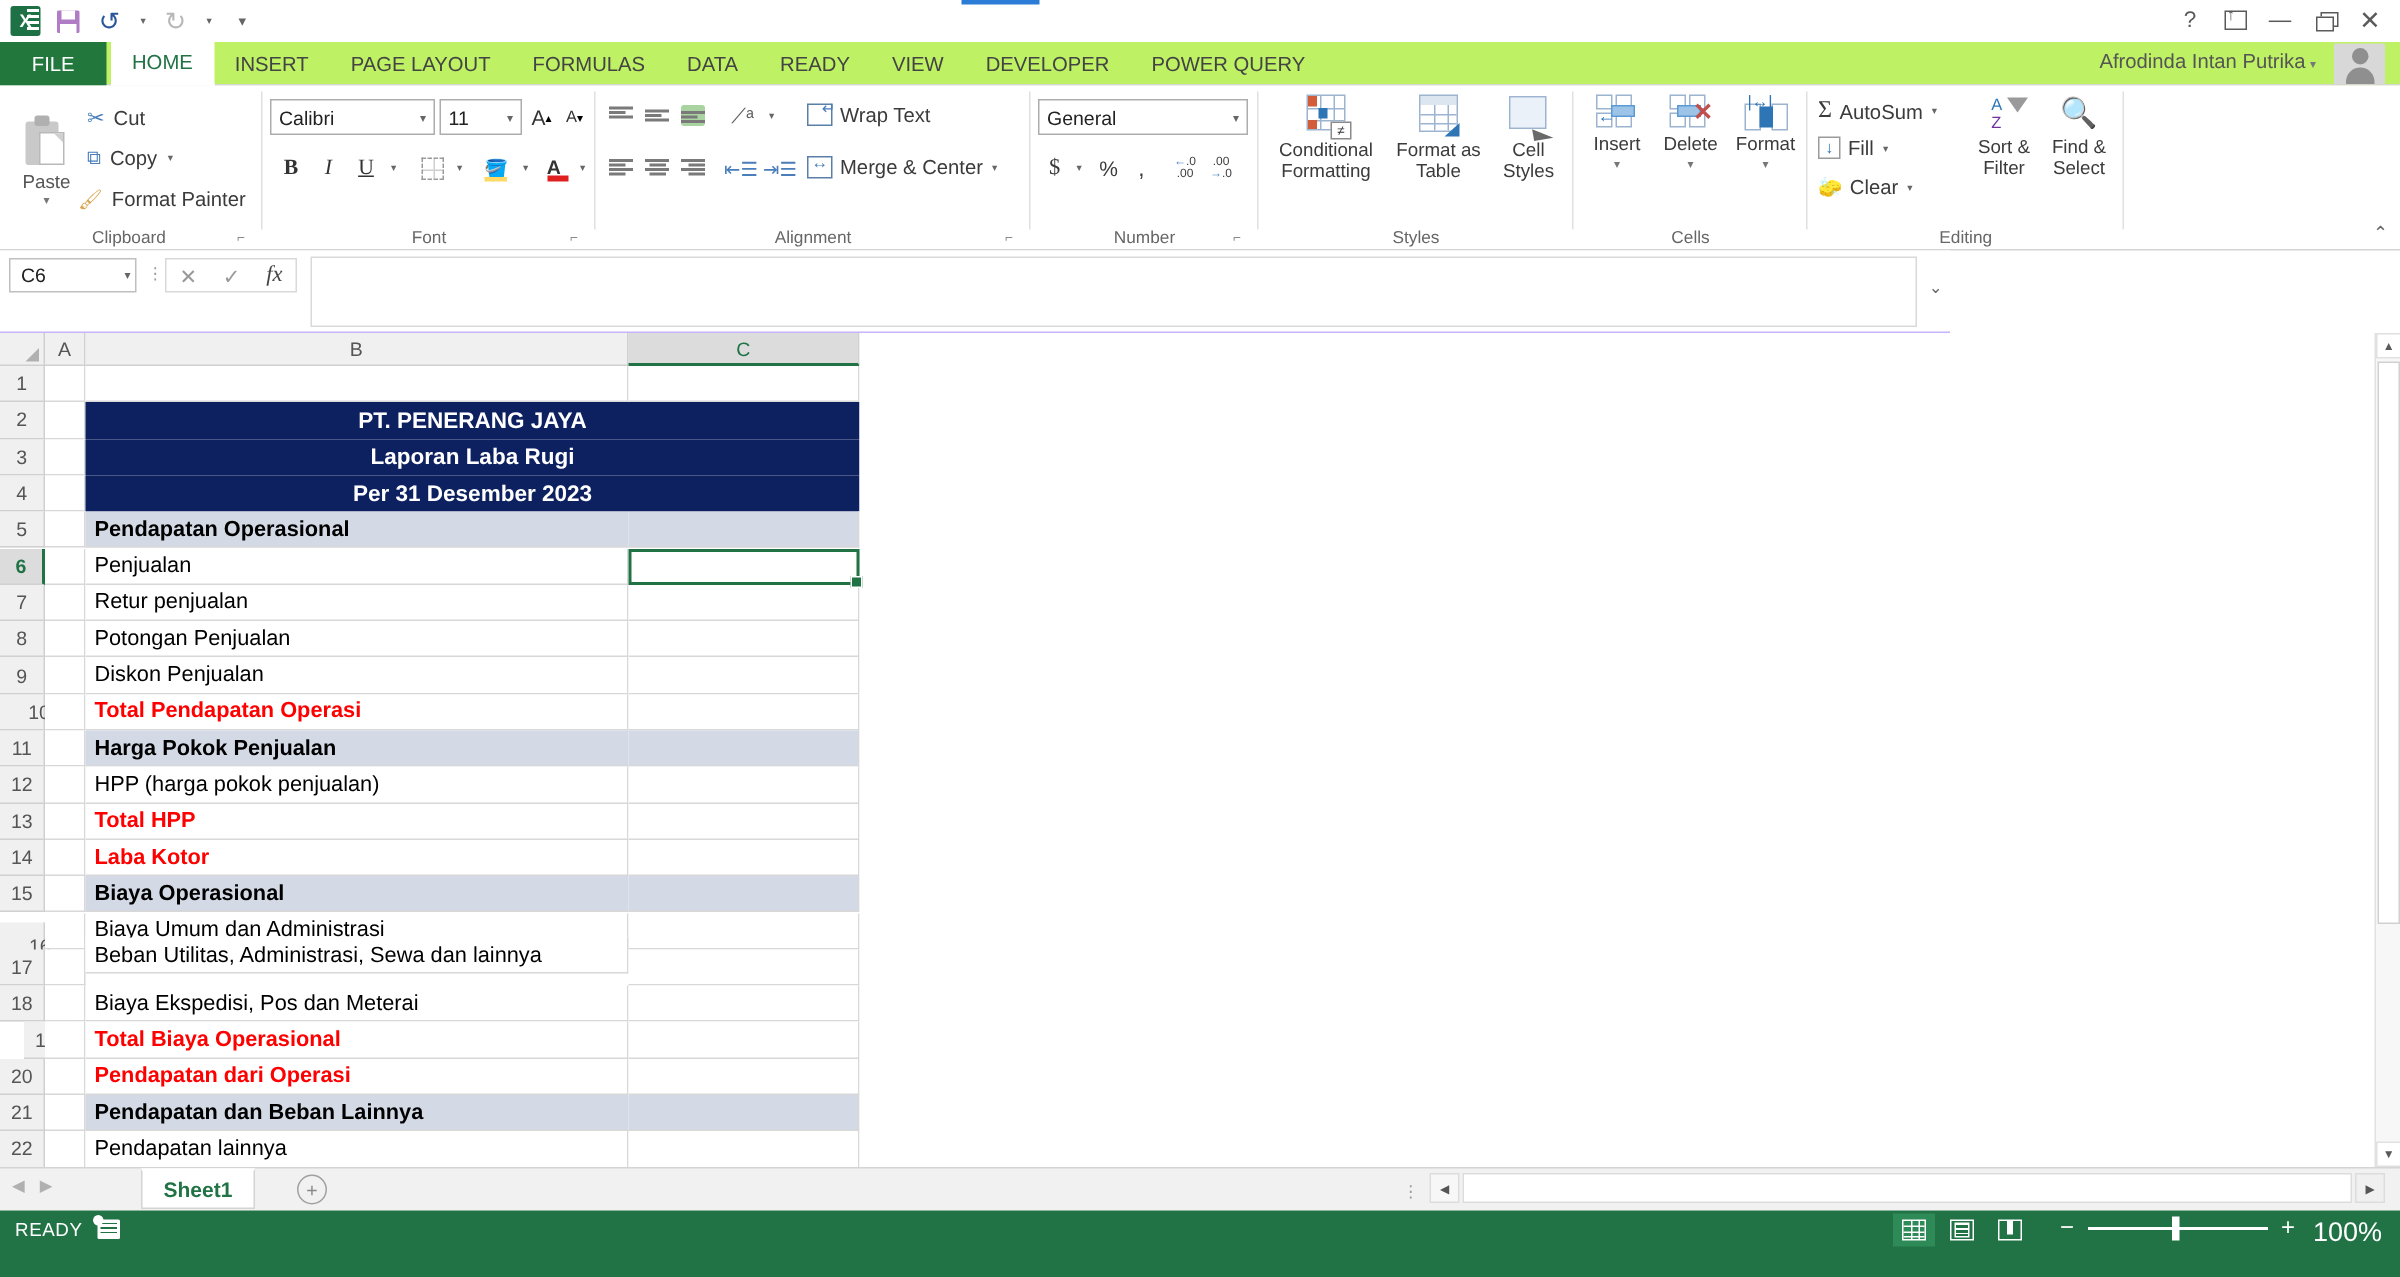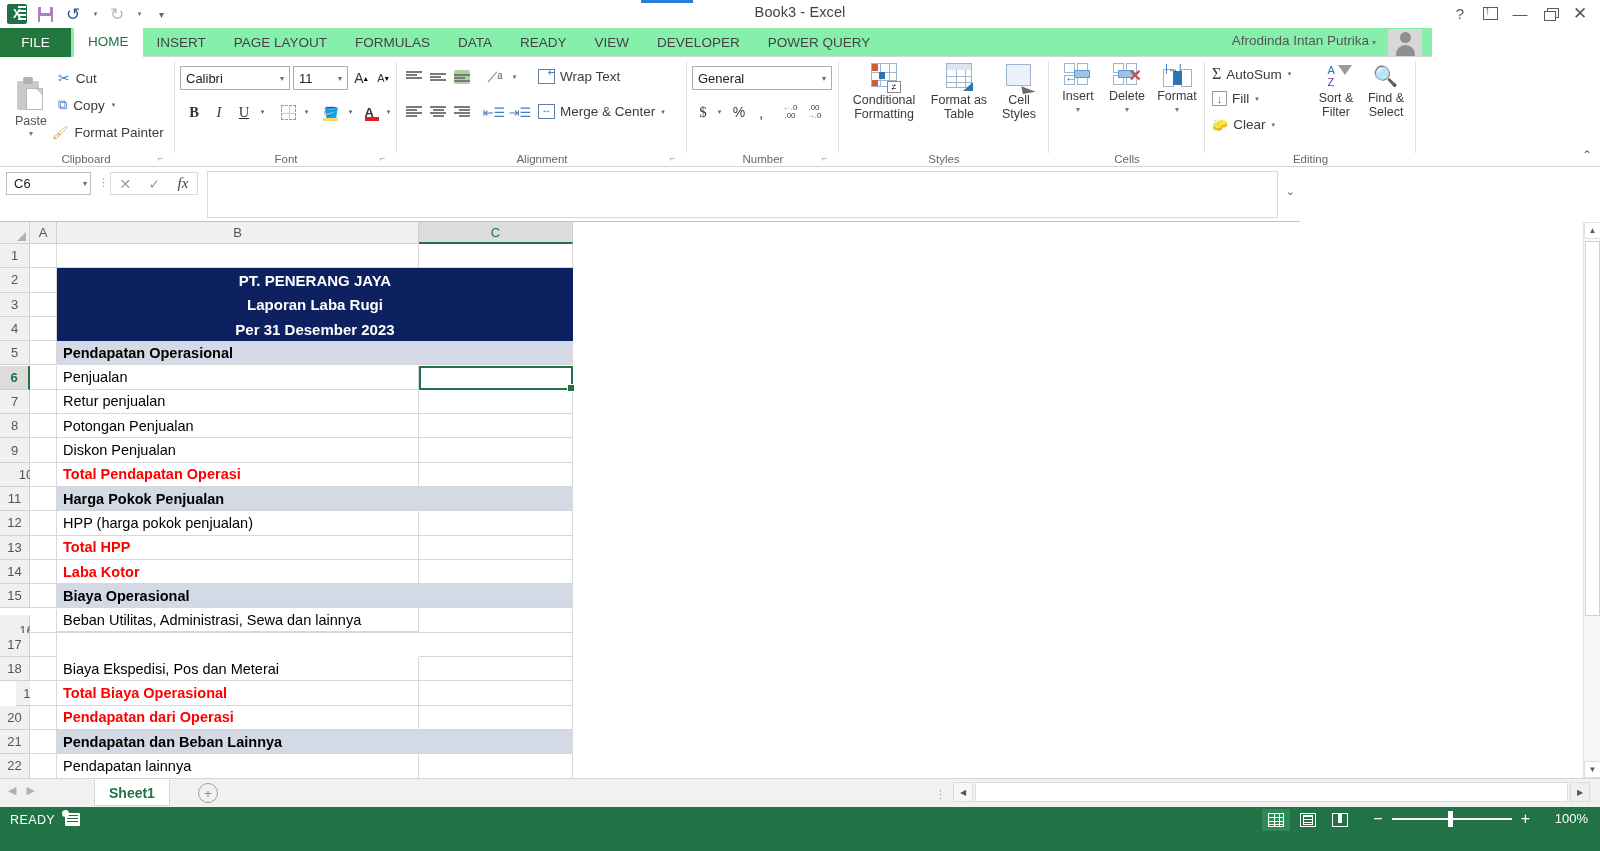--- a/index.html
+++ b/index.html
@@ -69,22 +69,22 @@
   .restore-ico::before {
     content: ""; position: absolute; left: 3px; top: 0; width: 10px; height: 8px; border: 1.4px solid #5a5a5a;
   }
   .restore-ico::after {
     content: ""; position: absolute; left: 0; top: 3px; width: 10px; height: 8px;
     border: 1.4px solid #5a5a5a; background: #fff;
   }
 
   
   .tabbar {
-    position: absolute; top: 28px; left: 0; width: 1432px; height: 29px;
-    background: #86efac; border-bottom: 1px solid #d4d4d4;
+    position: absolute; top: 28px; left: 0; width: 1600px; height: 29px;
+    background: #bef264; border-bottom: 1px solid #d4d4d4;
   }
   .tab-file {
     position: absolute; left: 0; top: 0; width: 71px; height: 29px;
     background: #21773c; color: #fff; display: flex; align-items: center; justify-content: center;
     font-size: 13.5px; cursor: pointer;
   }
   .tabs { position: absolute; left: 74px; top: 0; display: flex; height: 29px; align-items: stretch; }
   .tab {
     padding: 0 14px; display: flex; align-items: center; font-size: 13.5px; color: #444; cursor: pointer;
     white-space: nowrap;
@@ -415,21 +415,21 @@
     background: repeating-linear-gradient(#fff 0 1px, transparent 1px 3px);
   }
   .v-ico.pagebreak { position: relative; }
   .v-ico.pagebreak::after {
     content: ""; position: absolute; left: 5px; top: 0; width: 4px; height: 9px; background: #fff;
   }
   .zoom-ctl { position: absolute; right: 70px; top: 4px; display: flex; align-items: center; gap: 9px; }
   .zoom-minus, .zoom-plus { font-size: 16px; cursor: pointer; line-height: 16px; }
   .zoom-track { width: 120px; height: 2px; background: #fff; position: relative; cursor: pointer; }
   .zoom-thumb { position: absolute; left: 56px; top: -7px; width: 5px; height: 16px; background: #fff; }
-  .zoom-pct { position: absolute; right: 12px; top: 4px; font-size: 13px; }
+  .zoom-pct { position: absolute; right: 12px; top: 4px; font-size: 18px; }
 </style>
 </head>
 <body>
 
 <div class="app">
 
   <div class="titlebar">
     <div class="active-tab-strip"></div>
     <div class="qat">
       <div class="qat-item">
@@ -450,21 +450,20 @@
       <div class="qat-item">
           <span class="arrow-glyph disabled">↻</span>
         </div>
       <div class="qat-item small">
           <span class="caret-tiny">▾</span>
         </div>
       <div class="qat-item">
           <span class="caret-tiny" style="font-size:10px">▾</span>
         </div>
     </div>
-    <div class="win-title">Book3 - Excel</div>
     <div class="win-ctrls">
       <div class="win-btn">?</div>
       <div class="win-btn">
           <span class="ribbon-state-box"></span>
         </div>
       <div class="win-btn">—</div>
       <div class="win-btn">
           <span class="restore-ico"></span>
         </div>
       <div class="win-btn close">✕</div>
@@ -868,21 +867,21 @@
         <div class="cell empty-a" style="left: 30px; top: 337.9px; width: 27px; height: 24.3px;"></div>
         <div class="cell total" style="left: 57px; top: 337.9px; width: 362px; height: 24.3px;">Laba Kotor</div>
         <div class="cell c-col " style="left: 419px; top: 337.9px; width: 154px; height: 24.3px;"></div>
         <div class="cell empty-a" style="left: 30px; top: 362.2px; width: 27px; height: 24.3px;"></div>
         <div class="cell section" style="left: 57px; top: 362.2px; width: 362px; height: 24.3px; border-right: none;">Biaya Operasional</div>
         <div class="cell c-col section" style="left: 419px; top: 362.2px; width: 154px; height: 24.3px;"></div>
         <div class="cell empty-a" style="left: 30px; top: 386.5px; width: 27px; height: 24.3px;"></div>
         <div class="cell " style="left: 57px; top: 386.5px; width: 362px; height: 24.3px;">Biaya Umum dan Administrasi</div>
         <div class="cell c-col " style="left: 419px; top: 386.5px; width: 154px; height: 24.3px;"></div>
         <div class="cell empty-a" style="left: 30px; top: 410.8px; width: 27px; height: 24.3px;"></div>
-        <div class="cell " style="left: 57px; top: 386px; width: 362px; height: 24.3px;">Beban Utilitas, Administrasi, Sewa dan lainnya</div>
+        <div class="cell " style="left: 57px; top: 403px; width: 362px; height: 24.3px;">Beban Utilitas, Administrasi, Sewa dan lainnya</div>
         <div class="cell c-col " style="left: 419px; top: 410.8px; width: 154px; height: 24.3px;"></div>
         <div class="cell empty-a" style="left: 30px; top: 435.1px; width: 27px; height: 24.3px;"></div>
         <div class="cell " style="left: 57px; top: 435.1px; width: 362px; height: 24.3px;">Biaya Ekspedisi, Pos dan Meterai</div>
         <div class="cell c-col " style="left: 419px; top: 435.1px; width: 154px; height: 24.3px;"></div>
         <div class="cell empty-a" style="left: 30px; top: 459.4px; width: 27px; height: 24.3px;"></div>
         <div class="cell total" style="left: 57px; top: 459.4px; width: 362px; height: 24.3px;">Total Biaya Operasional</div>
         <div class="cell c-col " style="left: 419px; top: 459.4px; width: 154px; height: 24.3px;"></div>
         <div class="cell empty-a" style="left: 30px; top: 483.7px; width: 27px; height: 24.3px;"></div>
         <div class="cell total" style="left: 57px; top: 483.7px; width: 362px; height: 24.3px;">Pendapatan dari Operasi</div>
         <div class="cell c-col " style="left: 419px; top: 483.7px; width: 154px; height: 24.3px;"></div>

